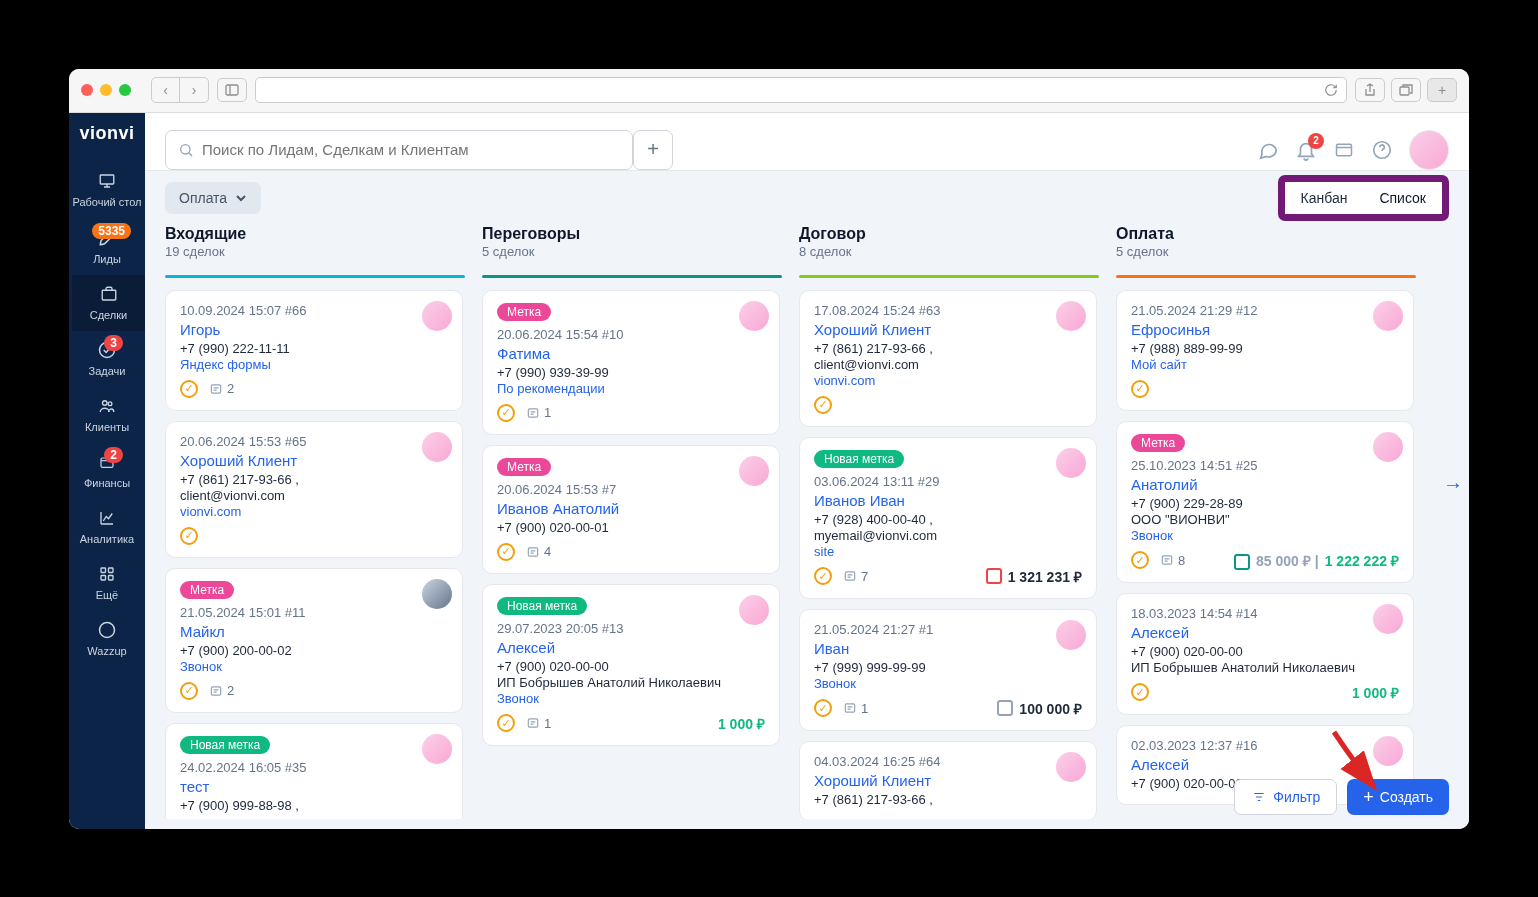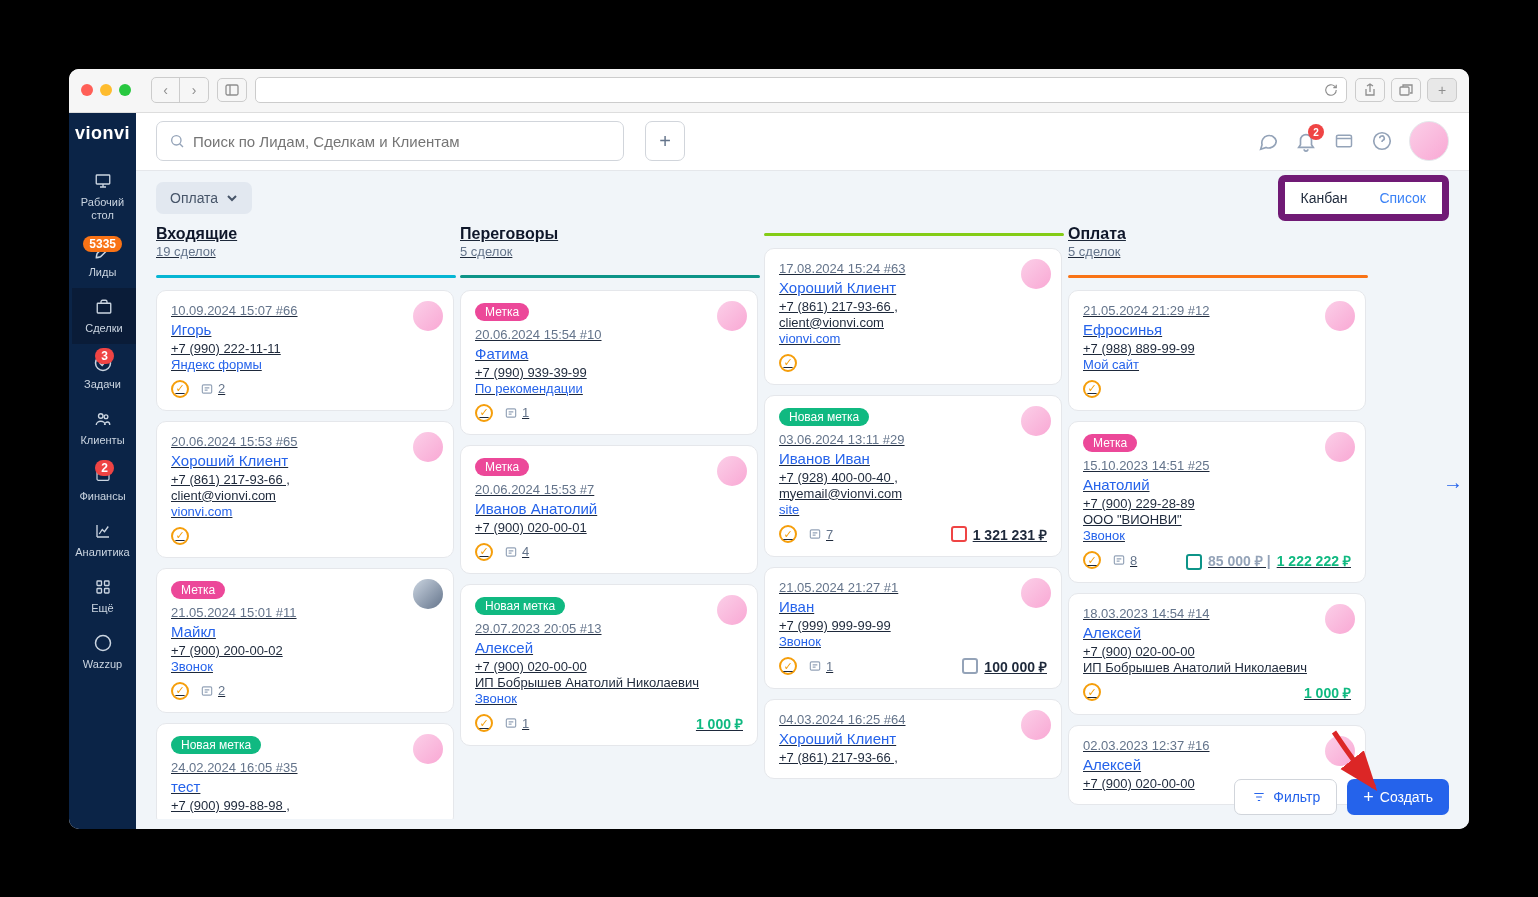--- a/index.html
+++ b/index.html
@@ -9,42 +9,42 @@
 .traffic { display: flex; gap: 7px; margin-right: 12px; }
 .traffic span { width: 12px; height: 12px; border-radius: 50%; }
 .tr-r{background:#ff5f57}.tr-y{background:#febc2e}.tr-g{background:#28c840}
 .nav-arrows { display: flex; border: 1px solid #ccc; border-radius: 5px; overflow: hidden; }
 .nav-arrows span { width: 28px; height: 24px; display: flex; align-items: center; justify-content: center; color: #8e8e8e; border-right: 1px solid #ccc; }
 .nav-arrows span:last-child{border:none}
 .safari-tbtn { width: 30px; height: 24px; border: 1px solid #ccc; border-radius: 5px; display: flex; align-items: center; justify-content: center; color: #8e8e8e; }
 .url-bar { flex: 1; height: 26px; background: #fff; border: 1px solid #ccc; border-radius: 5px; display: flex; align-items: center; justify-content: flex-end; padding: 0 8px; color: #8e8e8e; }
 .chrome-right { display: flex; gap: 6px; }
 .app { flex: 1; display: flex; overflow: hidden; }
-.sidebar { width: 67px; background: #0b2447; color: #cbd5e1; display: flex; flex-direction: column; align-items: center; padding-top: 10px; font-size: 11px; }
+.sidebar { width: 76px; background: #0b2447; color: #cbd5e1; display: flex; flex-direction: column; align-items: center; padding-top: 10px; font-size: 11px; }
 .logo { color: #fff; font-weight: 600; font-size: 18px; margin-bottom: 18px; letter-spacing: .5px; }
 .side-item { width: 100%; padding: 8px 0 10px; display: flex; flex-direction: column; align-items: center; gap: 4px; position: relative; cursor: pointer; justify-content: center; }
 .side-item.active { background: #0a1c38; border-left: 3px solid #0b2447; }
 .side-ico { width: 22px; height: 22px; display: flex; align-items: center; justify-content: center; }
 .side-badge { position: absolute; top: 4px; right: 14px; background: #f97316; color: #fff; font-size: 12px; font-weight: 700; padding: 1px 6px; border-radius: 9px; }
 .side-badge.red { background: #ef4444; }
 .main { flex: 1; background: #f1f5f9; display: flex; flex-direction: column; overflow: hidden; position: relative; }
-.topbar { height: 58px; background: #fff; border-bottom: 1px solid #e5e7eb; display: flex; align-items: center; padding: 0 20px; gap: 21px; }
+.topbar { height: 58px; background: #fff; border-bottom: 1px solid #e5e7eb; display: flex; align-items: flex-end; padding: 0 20px; gap: 0; }
 .search { flex: 0 0 468px; height: 40px; border: 1px solid #d1d5db; border-radius: 7px; display: flex; align-items: center; padding: 0 12px; color: #94a3b8; gap: 8px; }
 .search input { border: none; outline: none; flex: 1; font-size: 15px; background: transparent; }
 .add-btn { width: 40px; height: 40px; border: 1px solid #d1d5db; border-radius: 7px; display: flex; align-items: center; justify-content: center; color: #64748b; font-size: 20px; }
 .top-right { margin-left: auto; display: flex; align-items: center; gap: 16px; color: #94a3b8; }
 .bell-wrap { position: relative; }
 .tb-badge { position: absolute; top: -6px; right: -7px; background: #ef4444; color: #fff; font-size: 10px; font-weight: 700; width: 16px; height: 16px; border-radius: 50%; display: flex; align-items: center; justify-content: center; }
 .avatar { width: 40px; height: 40px; border-radius: 50%; background: linear-gradient(135deg,#fbcfe8,#f9a8d4); border: 1px solid #e5e7eb; }
 .subbar { height: 54px; display: flex; align-items: center; padding: 0 20px; gap: 10px; }
 .funnel-btn { background: #e2e8f0; border-radius: 7px; padding: 8px 14px; display: flex; align-items: center; gap: 8px; color: #475569; font-size: 14px; }
 .view-toggle { margin-left: auto; display: flex; border: 7px solid #701a75; border-radius: 7px; overflow: hidden; background: #fff; }
-.view-toggle span { padding: 8px 16px; font-size: 14px; color: #3b82f6; }
+.view-toggle span { padding: 8px 16px; font-size: 14px; color: #0f172a; }
 .view-toggle span.active { color: #1e293b; font-weight: 500; }
-.board { flex: 1; display: flex; gap: 4px; padding: 0 20px 10px; overflow: hidden; position: relative; text-decoration: underline; }
+.board { flex: 1; display: flex; gap: 17px; padding: 0 20px 10px; overflow: hidden; position: relative; }
 .column { flex: 0 0 300px; display: flex; flex-direction: column; overflow: hidden; }
 .col-head { padding-bottom: 8px; }
 .col-title { font-weight: 700; font-size: 16px; color: #0f172a; }
 .col-sub { color: #64748b; font-size: 13px; margin-top: 1px; }
 .col-bar { height: 3px; border-radius: 2px; margin: 8px 0 12px; }
 .cards { flex: 1; overflow-y: auto; display: flex; flex-direction: column; gap: 10px; padding-right: 2px; }
 .cards::-webkit-scrollbar{width:0}
 .card { background: #fff; border: 1px solid #e5e7eb; border-radius: 10px; padding: 12px 14px; position: relative; }
 .card-av { position: absolute; top: 10px; right: 10px; width: 30px; height: 30px; border-radius: 50%; background: linear-gradient(135deg,#fbcfe8,#f9a8d4); }
 .card-av.m { background: linear-gradient(135deg,#cbd5e1,#64748b); }
@@ -319,20 +319,24 @@
                   <span class="chk">✓</span>
                   <span class="note-ico"><svg width="16" height="14" viewBox="0 0 24 24" fill="none" stroke="#94a3b8" stroke-width="2">
                       <rect x="4" y="5" width="16" height="14" rx="2"></rect>
                       <path d="M8 10h8M8 14h5"></path>
                     </svg> 1</span>
                   <span class="amount amt-green">1 000 ₽</span>
                 </div></div>
             </div>
           </div>
           <div class="column">
+    <div class="col-head">
+      <div class="col-title">Договор</div>
+      <div class="col-sub">8 сделок</div>
+    </div>
     <div class="col-bar" style="background:#84cc16"></div>
     <div class="cards">
               <div class="card">
                 <div class="card-av "></div>
                 <div class="meta">17.08.2024 15:24 #63</div>
                 <div class="name">Хороший Клиент</div>
                 <div class="line">+7 (861) 217-93-66 ,</div>
                 <div class="line">client@vionvi.com</div>
                 <div class="link">vionvi.com</div>
                 <div class="card-foot">
@@ -386,21 +390,21 @@
               <div class="card">
                 <div class="card-av "></div>
                 <div class="meta">21.05.2024 21:29 #12</div>
                 <div class="name">Ефросинья</div>
                 <div class="line">+7 (988) 889-99-99</div>
                 <div class="link">Мой сайт</div>
                 <div class="card-foot">
                   <span class="chk">✓</span>
                 </div>
               </div>
-              <div class="card"><div class="card-av "></div><span class="tag pink">Метка</span><br><div class="meta">15.10.2023 14:51 #25</div><div class="name">Анатолий</div><div class="line">+7 (900) 229-28-89</div><div class="line">ООО "ВИОНВИ"</div><div class="link">Звонок</div><div class="card-foot">
+              <div class="card"><div class="card-av "></div><span class="tag pink">Метка</span><br><div class="meta">25.10.2023 14:51 #25</div><div class="name">Анатолий</div><div class="line">+7 (900) 229-28-89</div><div class="line">ООО "ВИОНВИ"</div><div class="link">Звонок</div><div class="card-foot">
                   <span class="chk">✓</span>
                   <span class="note-ico"><svg width="16" height="14" viewBox="0 0 24 24" fill="none" stroke="#94a3b8" stroke-width="2">
                       <rect x="4" y="5" width="16" height="14" rx="2"></rect>
                       <path d="M8 10h8M8 14h5"></path>
                     </svg> 8</span>
                   <span style="margin-left:auto;display:flex;align-items:flex-end;gap:6px">
                     <span class="cal-ico" style="border-color:#0d9488"></span>
                     <span class="amount " style="margin:0">85 000 ₽ |</span>
                     <span class="amount amt-green" style="margin:0">1 222 222 ₽</span>
                   </span>

